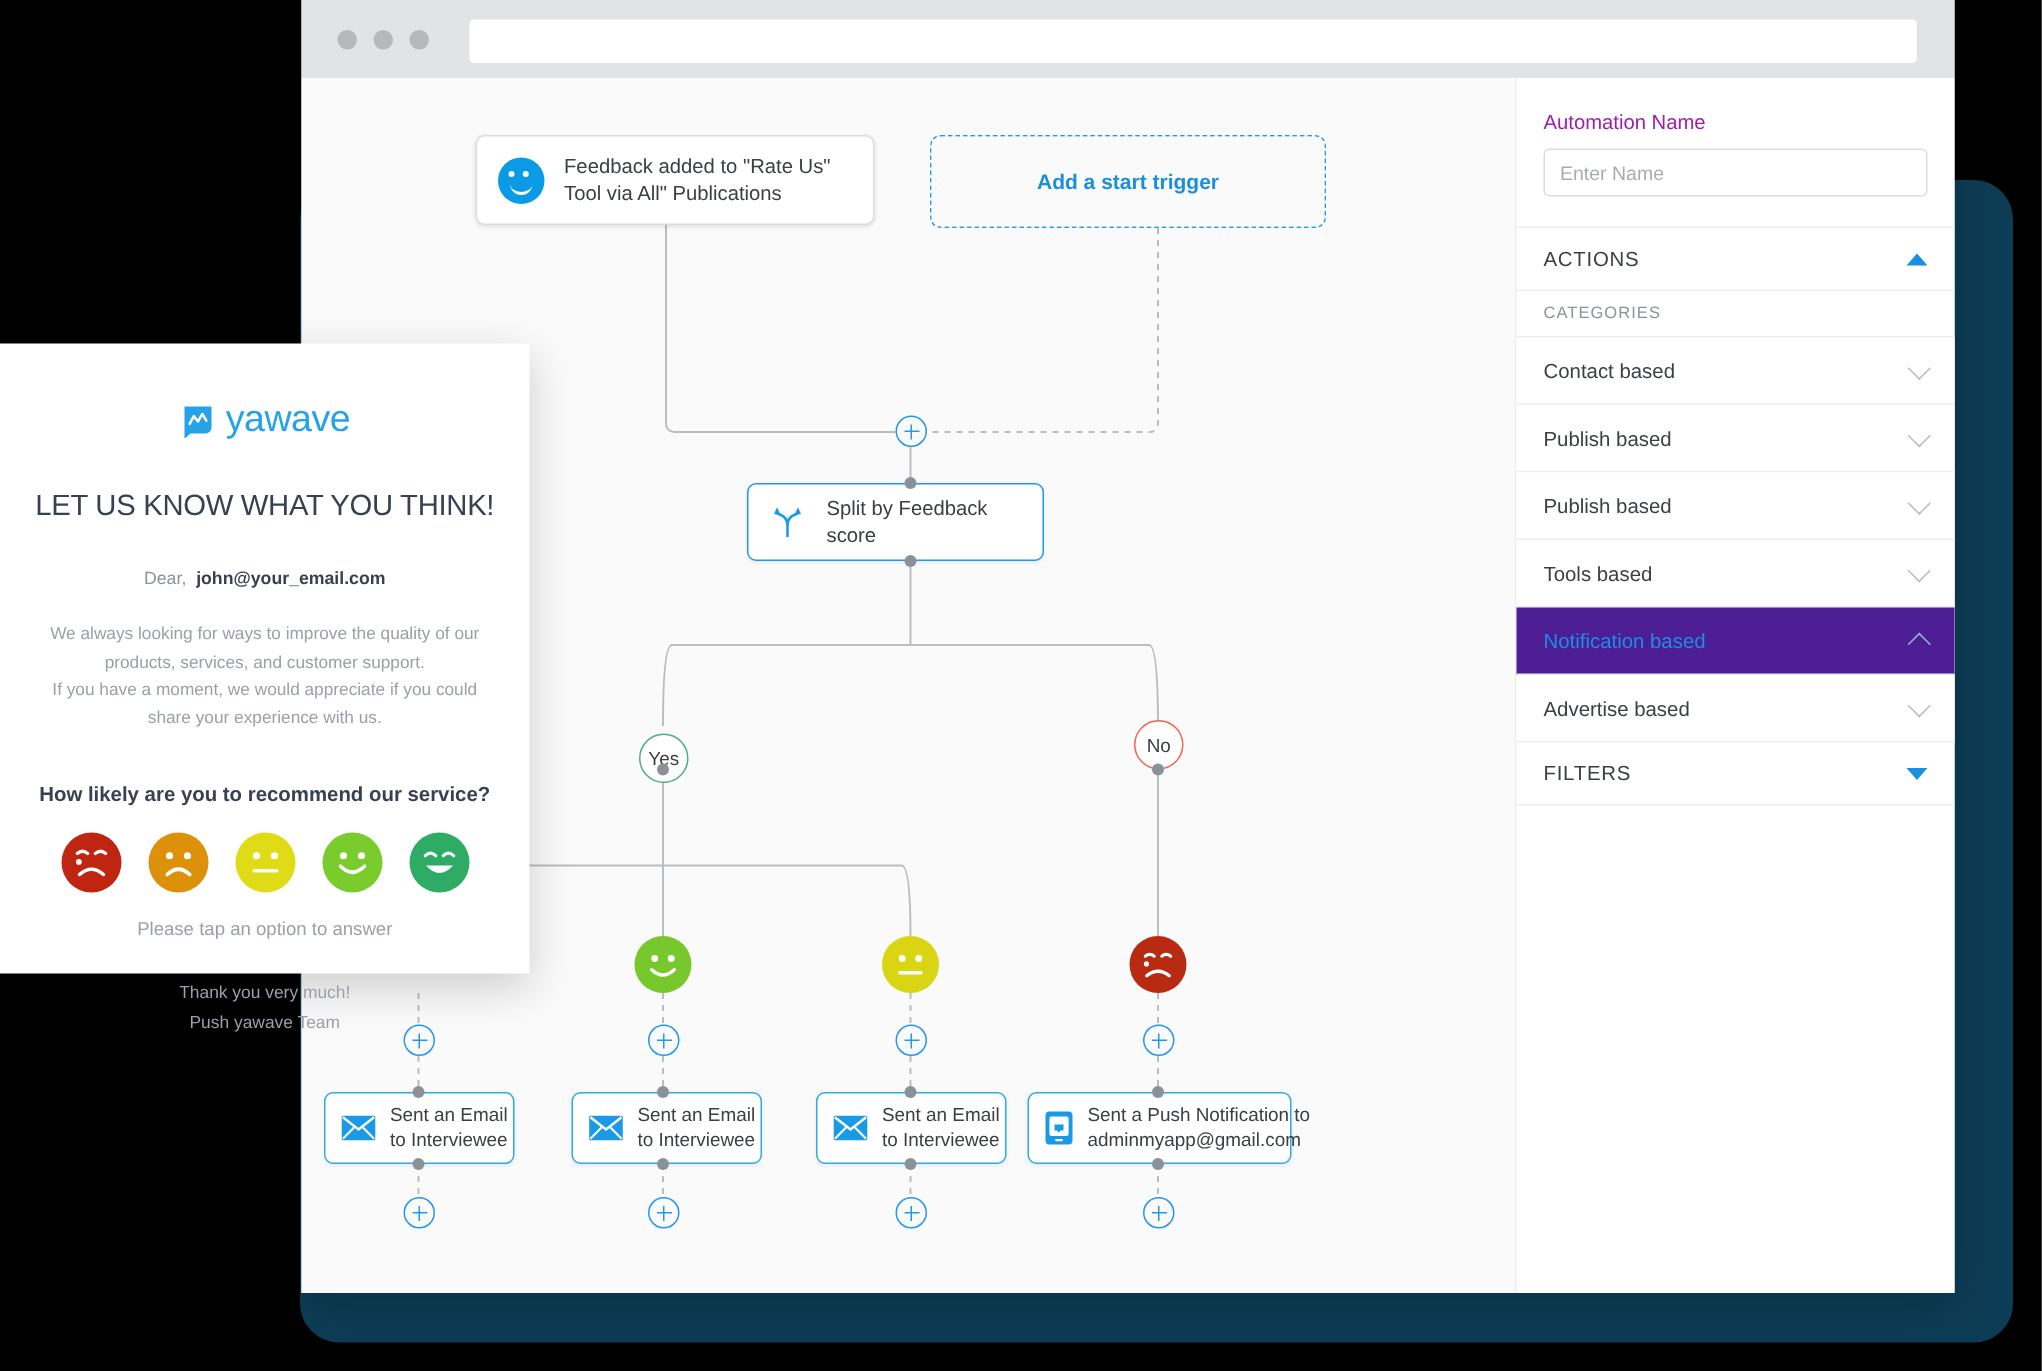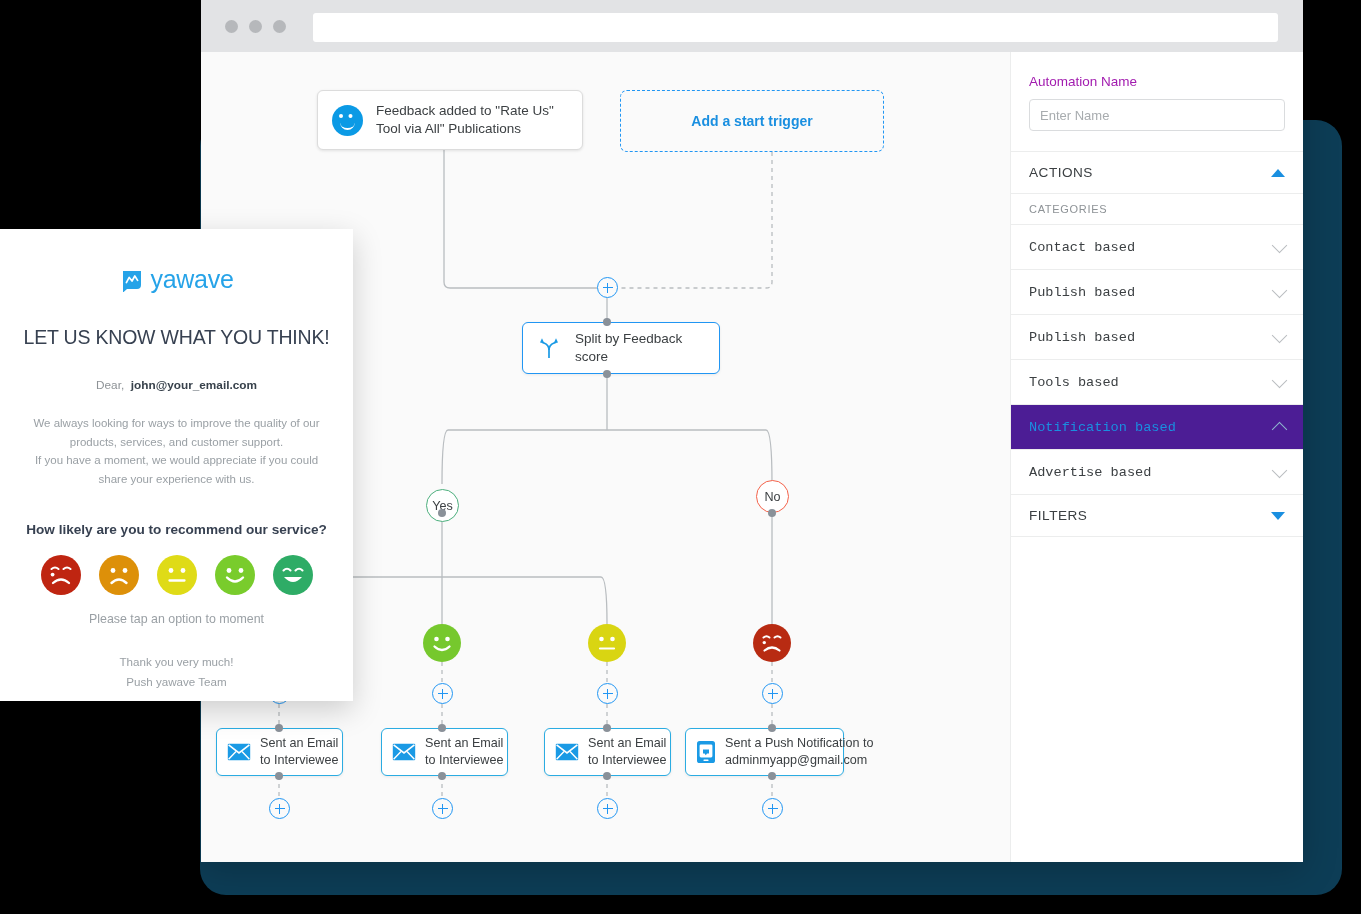--- a/index.html
+++ b/index.html
@@ -90,21 +90,21 @@
   .node-start-trigger {
     left: 419px; top: 38px; width: 264px; height: 62px;
     border: 1.6px dashed #2196f3;
     background: transparent;
     border-radius: 7px;
     justify-content: center;
     color: #1a8fe0; font-weight: bold; font-size: 14px;
   }
 
   .node-split {
-    left: 321px; top: 270px; width: 198px; height: 52px;
+    left: 297px; top: 270px; width: 198px; height: 52px;
     border: 1.3px solid #2196f3;
     box-shadow: 0 1px 3px rgba(0,0,0,0.07);
     padding: 0 14px; gap: 14px;
   }
   .split-icon { flex: 0 0 auto; width: 24px; height: 24px; }
 
   .node-action {
     border: 1.3px solid #2bace2;
     box-shadow: 0 1px 3px rgba(0,0,0,0.07);
     padding: 0 10px; gap: 9px;
@@ -185,21 +185,20 @@
     font-size: 11px; letter-spacing: .7px; color: #8d9296;
     border-bottom: 1px solid #eceded;
   }
 
   .sb-cat {
     height: 45px; padding: 0 18px;
     display: flex; align-items: center; justify-content: space-between;
     border-bottom: 1px solid #eceded;
     font-size: 13.6px; color: #3c4043; cursor: pointer;
     background: #fff;
-    font-family: Liberation Mono, monospace;
   }
   .sb-cat.active { color: #1a8fe0; background: #4c1d95; }
   .chev {
     width: 11px; height: 11px;
     border-right: 1.6px solid #b9bdc0; border-bottom: 1.6px solid #b9bdc0;
     transform: rotate(45deg); margin-bottom: 4px;
   }
   .sb-cat.active .chev {
     border-color: #8fb7cf; transform: rotate(-135deg); margin-bottom: 0; margin-top: 4px;
   }
@@ -207,21 +206,21 @@
   .sb-sub {
     height: 27.5px; padding: 0 18px; display: flex; align-items: center;
     font-size: 13.2px; color: #3c4043; cursor: pointer;
   }
   .sb-sub.sel { color: #2a9ee0; background: #fafafa; }
   .sb-sub-group { padding: 6px 0 9px 0; border-bottom: 1px solid #eceded; }
 
   
   .email-card {
     position: absolute; left: 0; top: 229px;
-    width: 353px; height: 472px;
+    width: 353px; height: 420px;
     background: #fff;
     box-shadow: 0 9px 28px rgba(0,0,0,0.18);
     text-align: center;
     padding-top: 22px;
   }
   .logo-row { display: flex; align-items: center; justify-content: center; gap: 7px; margin-top: 14px; }
   .logo-mark { width: 24px; height: 24px; }
   .logo-text { font-size: 25px; color: #26a3e8; letter-spacing: -.3px; }
   .email-h1 {
     margin-top: 32px; font-size: 19.5px; font-weight: normal;
@@ -392,21 +391,21 @@
           <path d="M1.6 1.8 L12 10 L22.4 1.8" stroke="#fff" stroke-width="1.6" fill="none"></path>
           <path d="M1.6 16.2 L9 8.6 M22.4 16.2 L15 8.6" stroke="#fff" stroke-width="1.4" fill="none"></path>
         </svg>
         <span class="label">
           <span>Sent an Email</span><br><span>to Interviewee</span>
         </span>
       </div>
       <span class="port" style="left:402px; top:672px;"></span>
       <span class="port" style="left:402px; top:720px;"></span>
 
-      <div class="node node-action" style="left:484px; top:676px; width:159px;">
+      <div class="node node-action" style="left:484px; top:676px; width:176px;">
         <svg class="push-icon" viewBox="0 0 20 24">
           <rect x="1" y="1" width="18" height="22" rx="2.6" fill="#1a9ae5"></rect>
           <rect x="3.6" y="4.4" width="12.8" height="13" rx="1.4" fill="#fff"></rect>
           <path d="M7 9.6 h6 v4 h-2 l-1.2 1.6 l-1.2 -1.6 h-1.6 z" fill="#1a9ae5"></path>
           <rect x="7.4" y="19.4" width="5.2" height="1.5" rx="0.75" fill="#fff"></rect>
         </svg>
         <span class="label">
           <span>Sent a Push Notification to</span><br><span>adminmyapp@gmail.com</span>
         </span>
       </div>
@@ -528,20 +527,20 @@
       </div>
       <div class="efc c5">
         <svg width="40" height="40" viewBox="0 0 40 40">
           <path d="M10.5 15.5 Q14 12 17.5 15.5" stroke="#fff" stroke-width="2.1" fill="none" stroke-linecap="round"></path>
           <path d="M22.5 15.5 Q26 12 29.5 15.5" stroke="#fff" stroke-width="2.1" fill="none" stroke-linecap="round"></path>
           <path d="M11 22 Q20 32 29 22 Z" fill="#fff"></path>
         </svg>
       </div>
     </div>
 
-    <div class="email-tap">Please tap an option to moment</div>
+    <div class="email-tap">Please tap an option to answer</div>
 
     <div class="email-thanks">
       <span>Thank you very much!</span><br>
       <span>Push yawave Team</span>
     </div>
   </div>
 </div>
 
 </body></html>

